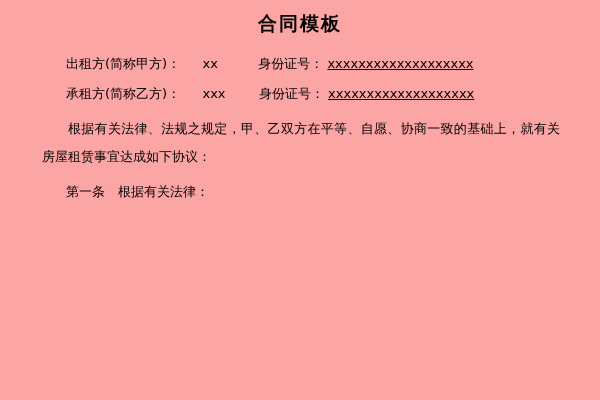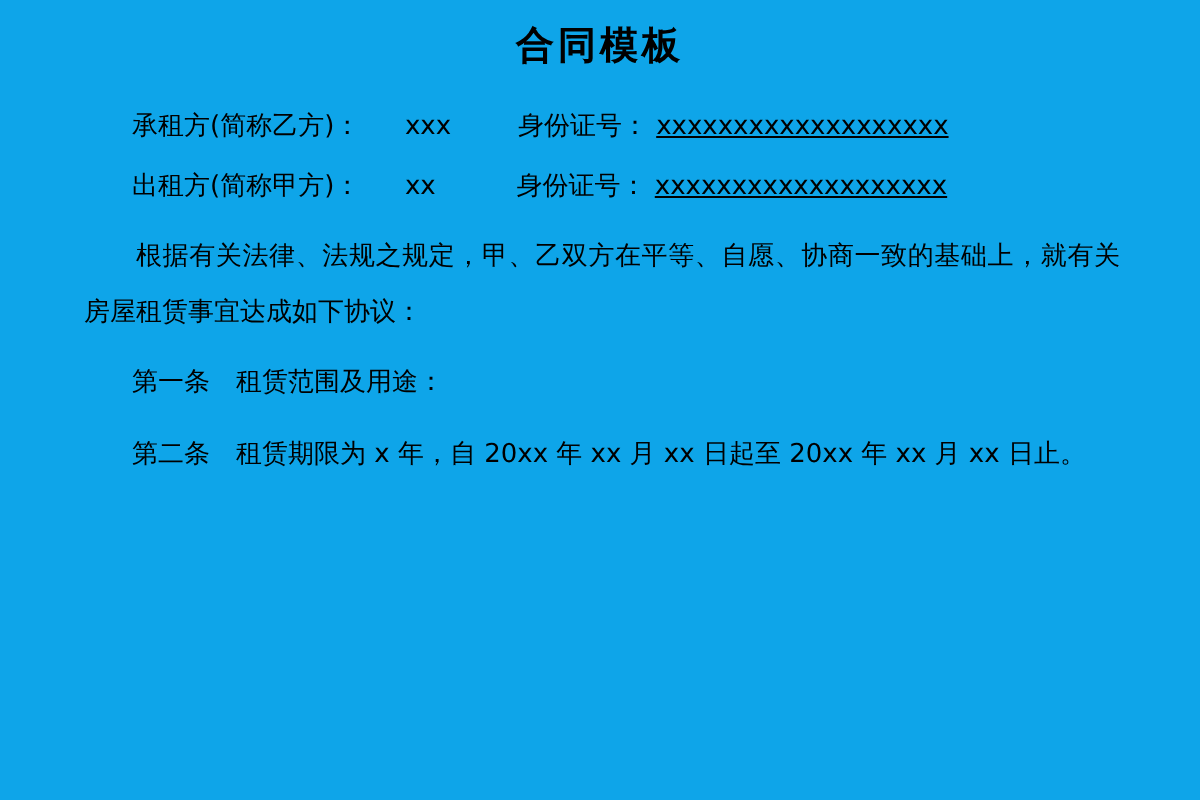--- a/index.html
+++ b/index.html
@@ -12,21 +12,21 @@
     background: #ffffff;
     font-family: "DejaVu Sans", "Liberation Sans", sans-serif;
     overflow: hidden;
   }
   .page {
     position: relative;
     width: 600px;
     height: 400px;
     box-sizing: border-box;
     padding: 8px 40px 0 40px;
-    background: #0ea5e9;
+    background: #fca5a5;
   }
   .doc-title {
     text-align: center;
     font-size: 19px;
     font-weight: bold;
     color: #000000;
     letter-spacing: 2px;
     margin: 4px 0 14px 0;
     line-height: 1.2;
   }
@@ -75,41 +75,40 @@
   }
 </style>
 </head>
 <body>
 
 <div class="page">
 
   <div class="doc-title">合同模板</div>
 
   <div class="field-row">
+    <span>出租方(简称甲方)：</span>
+    <span class="sp"></span>
+    <span>xx</span>
+    <span class="sp"></span>
+    <span class="sp"></span>
+    <span>身份证号：</span>
+    <span class="uline">xxxxxxxxxxxxxxxxxxx</span>
+  </div>
+
+  <div class="field-row">
     <span>承租方(简称乙方)：</span>
     <span class="sp"></span>
     <span>xxx</span>
     <span class="sp"></span>
     <span class="sp-sm"></span>
     <span>身份证号：</span>
     <span class="uline">xxxxxxxxxxxxxxxxxxx</span>
   </div>
 
-  <div class="field-row">
-    <span>出租方(简称甲方)：</span>
-    <span class="sp"></span>
-    <span>xx</span>
-    <span class="sp"></span>
-    <span class="sp"></span>
-    <span>身份证号：</span>
-    <span class="uline">xxxxxxxxxxxxxxxxxxx</span>
-  </div>
-
   <div class="gap"></div>
 
   <div class="para indent">根据有关法律、法规之规定，甲、乙双方在平等、自愿、协商一致的基础上，就有关房屋租赁事宜达成如下协议：</div>
 
-  <div class="clause-head">第一条　租赁范围及用途：</div>
+  <div class="clause-head">第一条　根据有关法律：</div>
 
 
-  <div class="clause-head">第二条　租赁期限为 x 年，自 20xx 年 xx 月 xx 日起至 20xx 年 xx 月 xx 日止。</div>
 
 </div>
 
 </body></html>

